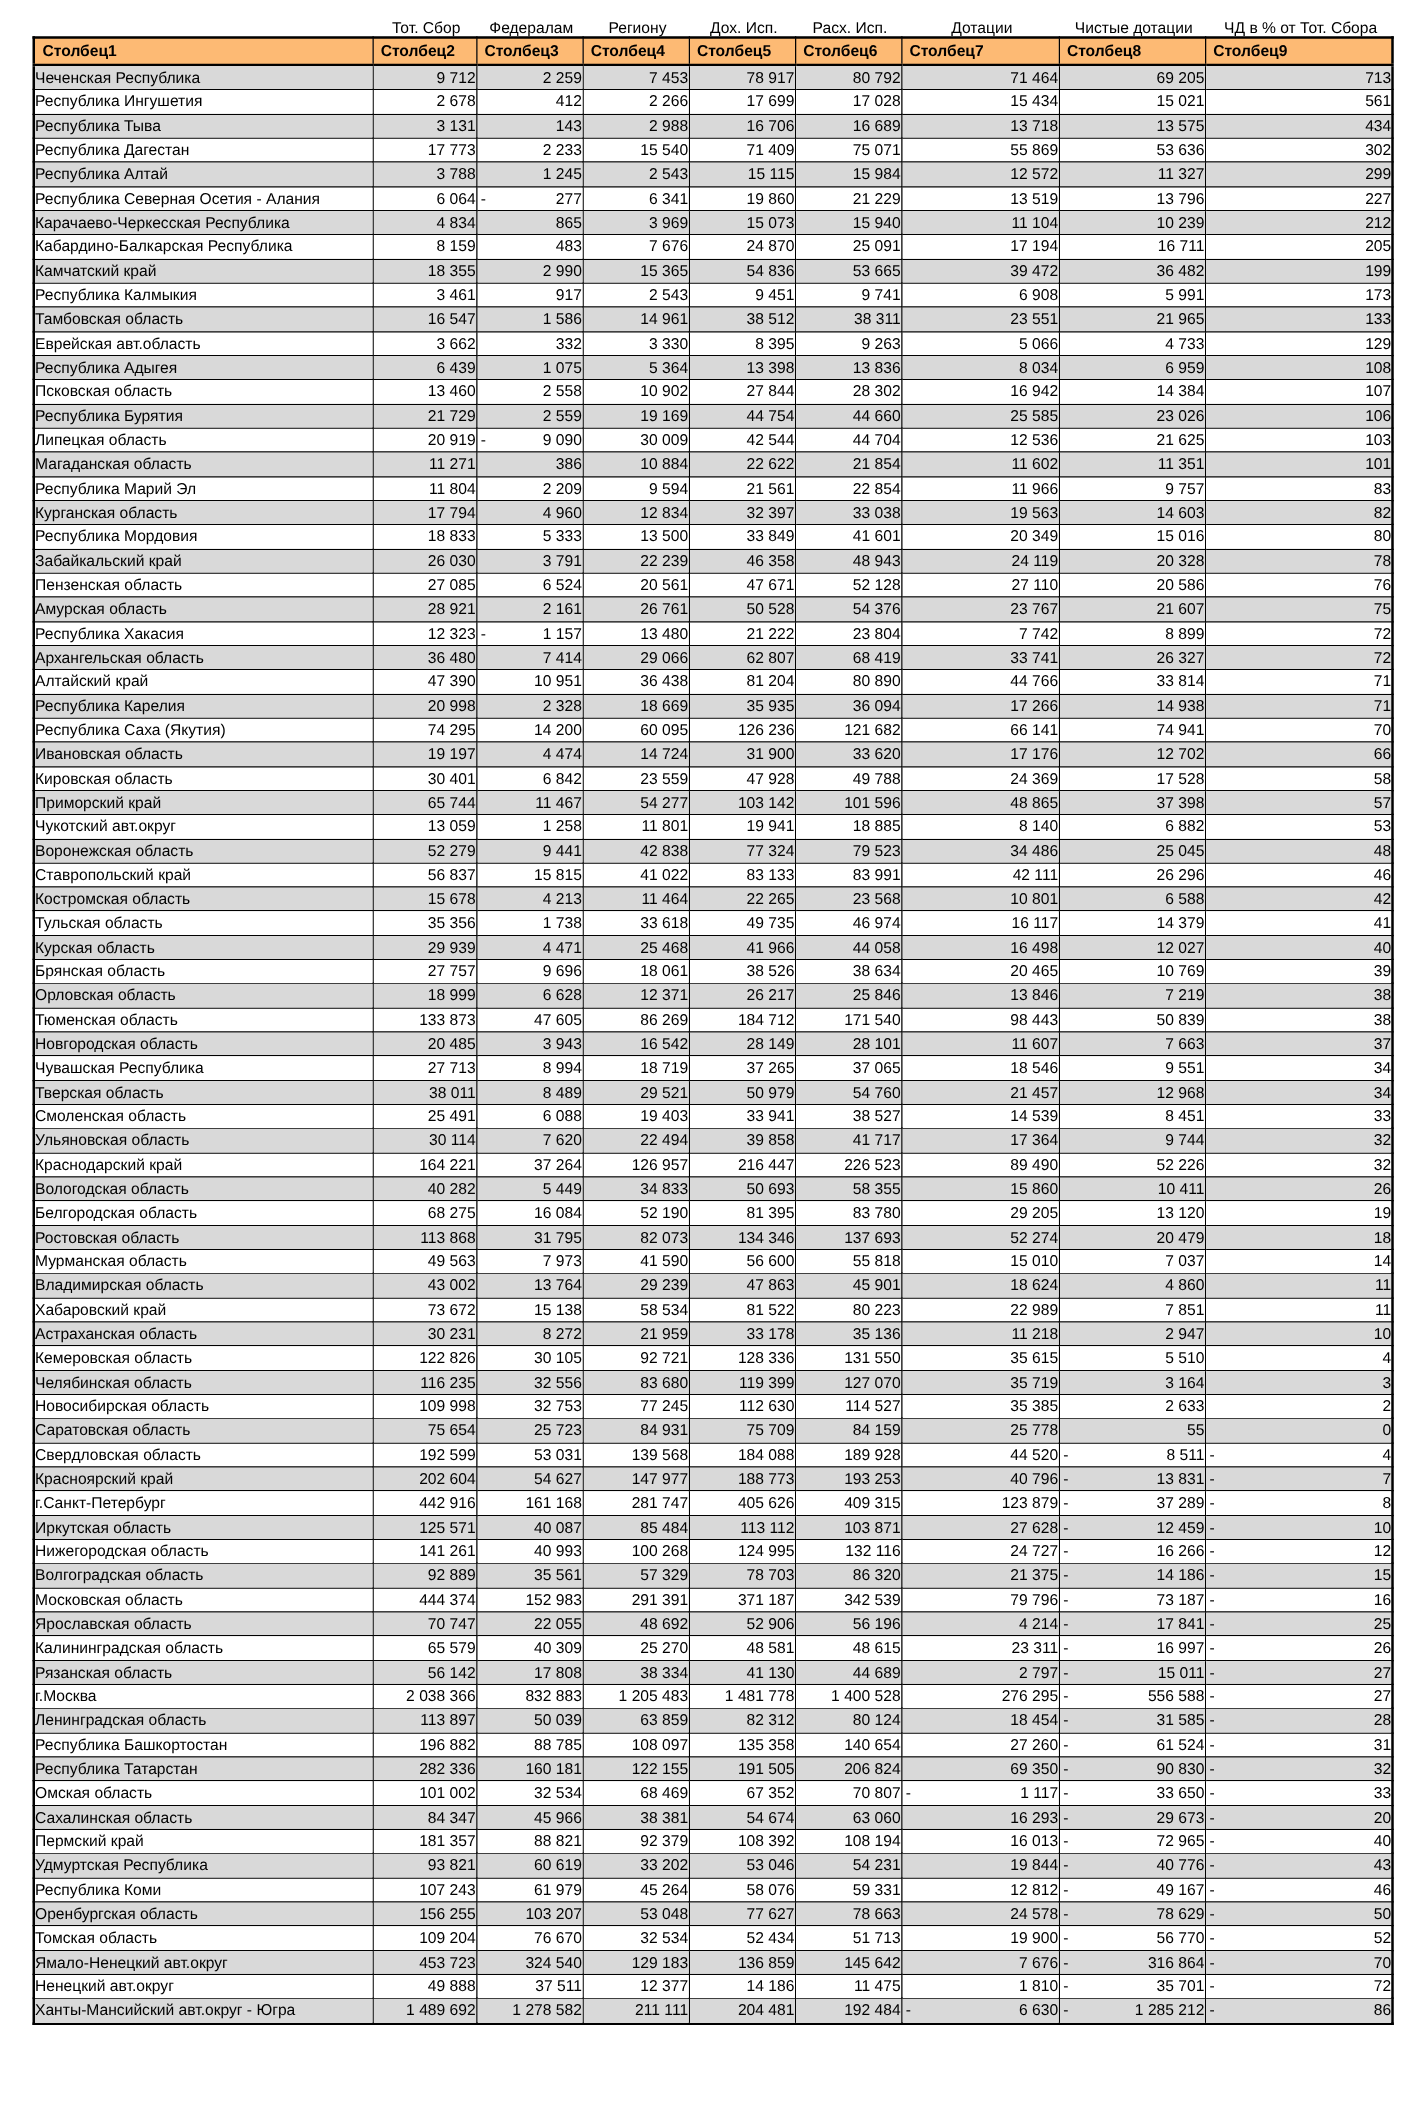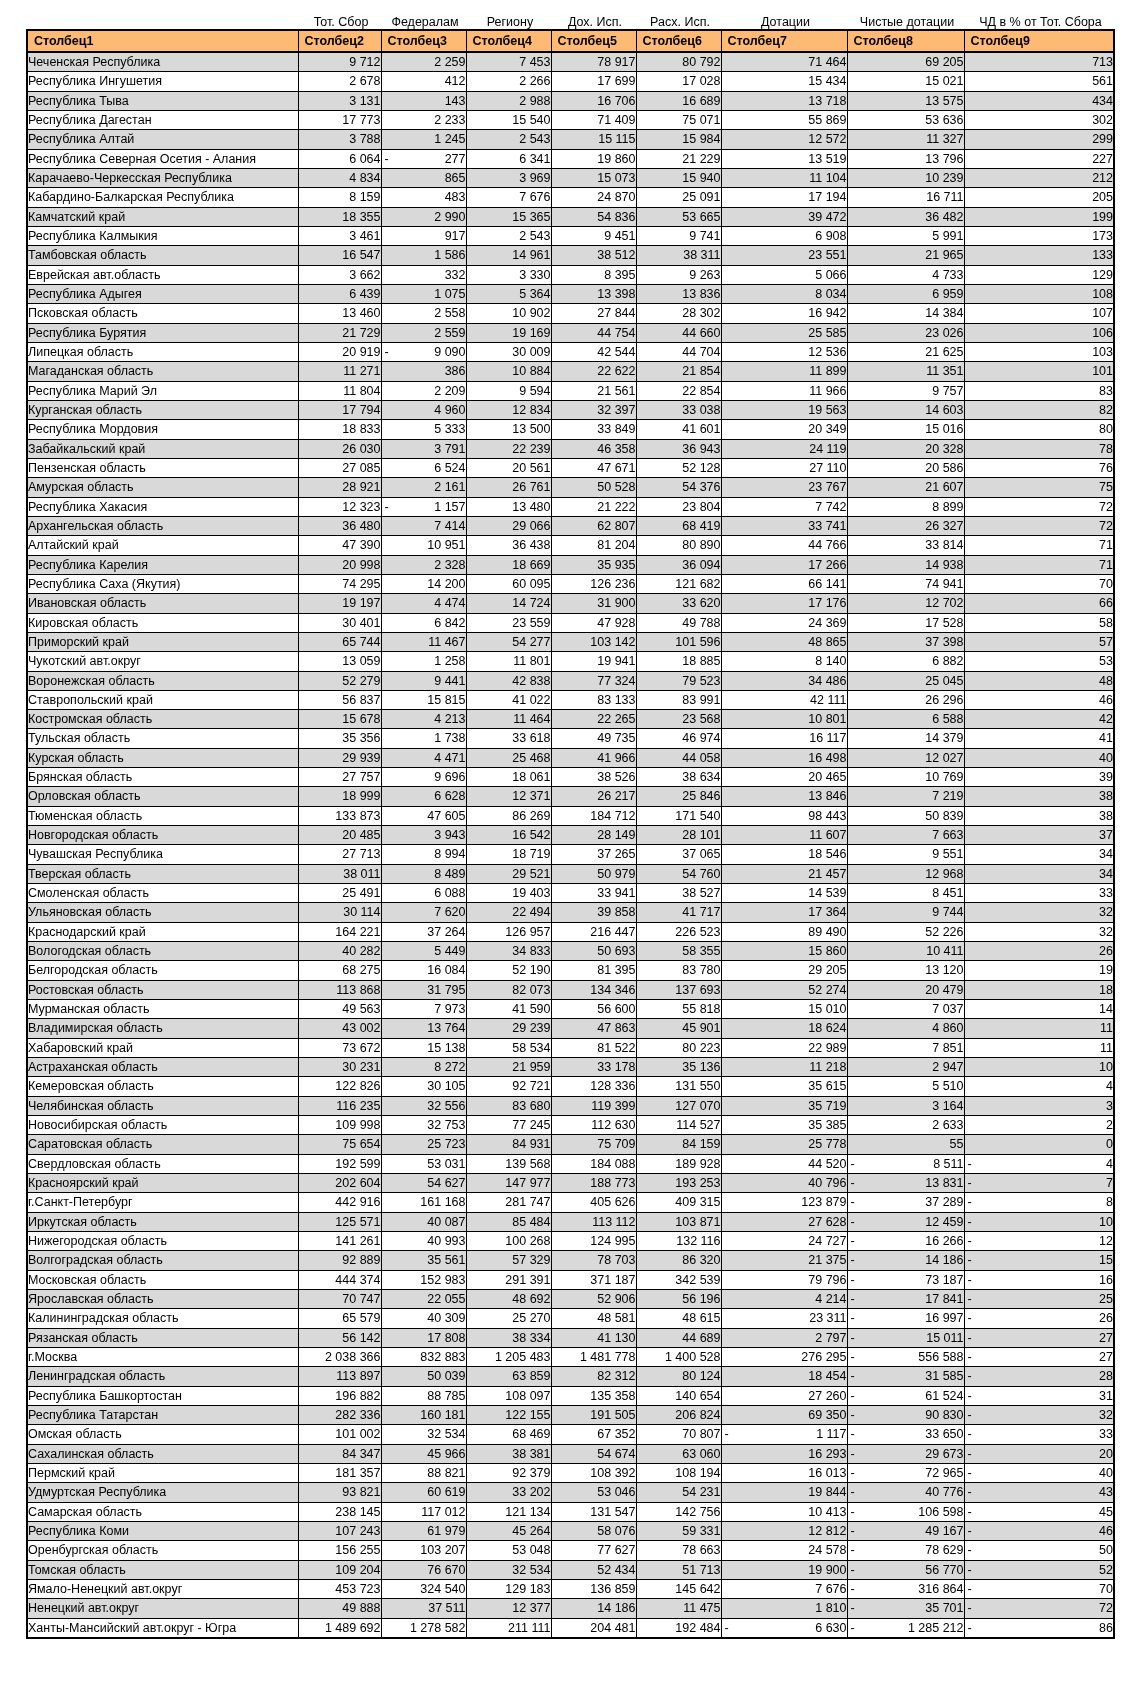--- a/index.html
+++ b/index.html
@@ -289,21 +289,21 @@
           <td class="num c7">21 625</td>
           <td class="num c8">103</td>
         </tr>
         <tr>
           <td class="name">Магаданская область</td>
           <td class="num c1">11 271</td>
           <td class="num c2">386</td>
           <td class="num c3">10 884</td>
           <td class="num c4">22 622</td>
           <td class="num c5">21 854</td>
-          <td class="num c6">11 899</td>
+          <td class="num c6">11 602</td>
           <td class="num c7">11 351</td>
           <td class="num c8">101</td>
         </tr>
         <tr>
           <td class="name">Республика Марий Эл</td>
           <td class="num c1">11 804</td>
           <td class="num c2">2 209</td>
           <td class="num c3">9 594</td>
           <td class="num c4">21 561</td>
           <td class="num c5">22 854</td>
@@ -332,21 +332,21 @@
           <td class="num c6">20 349</td>
           <td class="num c7">15 016</td>
           <td class="num c8">80</td>
         </tr>
         <tr>
           <td class="name">Забайкальский край</td>
           <td class="num c1">26 030</td>
           <td class="num c2">3 791</td>
           <td class="num c3">22 239</td>
           <td class="num c4">46 358</td>
-          <td class="num c5">36 943</td>
+          <td class="num c5">48 943</td>
           <td class="num c6">24 119</td>
           <td class="num c7">20 328</td>
           <td class="num c8">78</td>
         </tr>
         <tr>
           <td class="name">Пензенская область</td>
           <td class="num c1">27 085</td>
           <td class="num c2">6 524</td>
           <td class="num c3">20 561</td>
           <td class="num c4">47 671</td>
@@ -932,31 +932,20 @@
           <td class="num c1">93 821</td>
           <td class="num c2">60 619</td>
           <td class="num c3">33 202</td>
           <td class="num c4">53 046</td>
           <td class="num c5">54 231</td>
           <td class="num c6">19 844</td>
           <td class="num c7"><span class="minus">-</span><span>40 776</span></td>
           <td class="num c8"><span class="minus">-</span><span>43</span></td>
         </tr>
         <tr>
-          <td class="name">Самарская область</td>
-          <td class="num c1">238 145</td>
-          <td class="num c2">117 012</td>
-          <td class="num c3">121 134</td>
-          <td class="num c4">131 547</td>
-          <td class="num c5">142 756</td>
-          <td class="num c6">10 413</td>
-          <td class="num c7"><span class="minus">-</span><span>106 598</span></td>
-          <td class="num c8"><span class="minus">-</span><span>45</span></td>
-        </tr>
-        <tr>
           <td class="name">Республика Коми</td>
           <td class="num c1">107 243</td>
           <td class="num c2">61 979</td>
           <td class="num c3">45 264</td>
           <td class="num c4">58 076</td>
           <td class="num c5">59 331</td>
           <td class="num c6">12 812</td>
           <td class="num c7"><span class="minus">-</span><span>49 167</span></td>
           <td class="num c8"><span class="minus">-</span><span>46</span></td>
         </tr>

